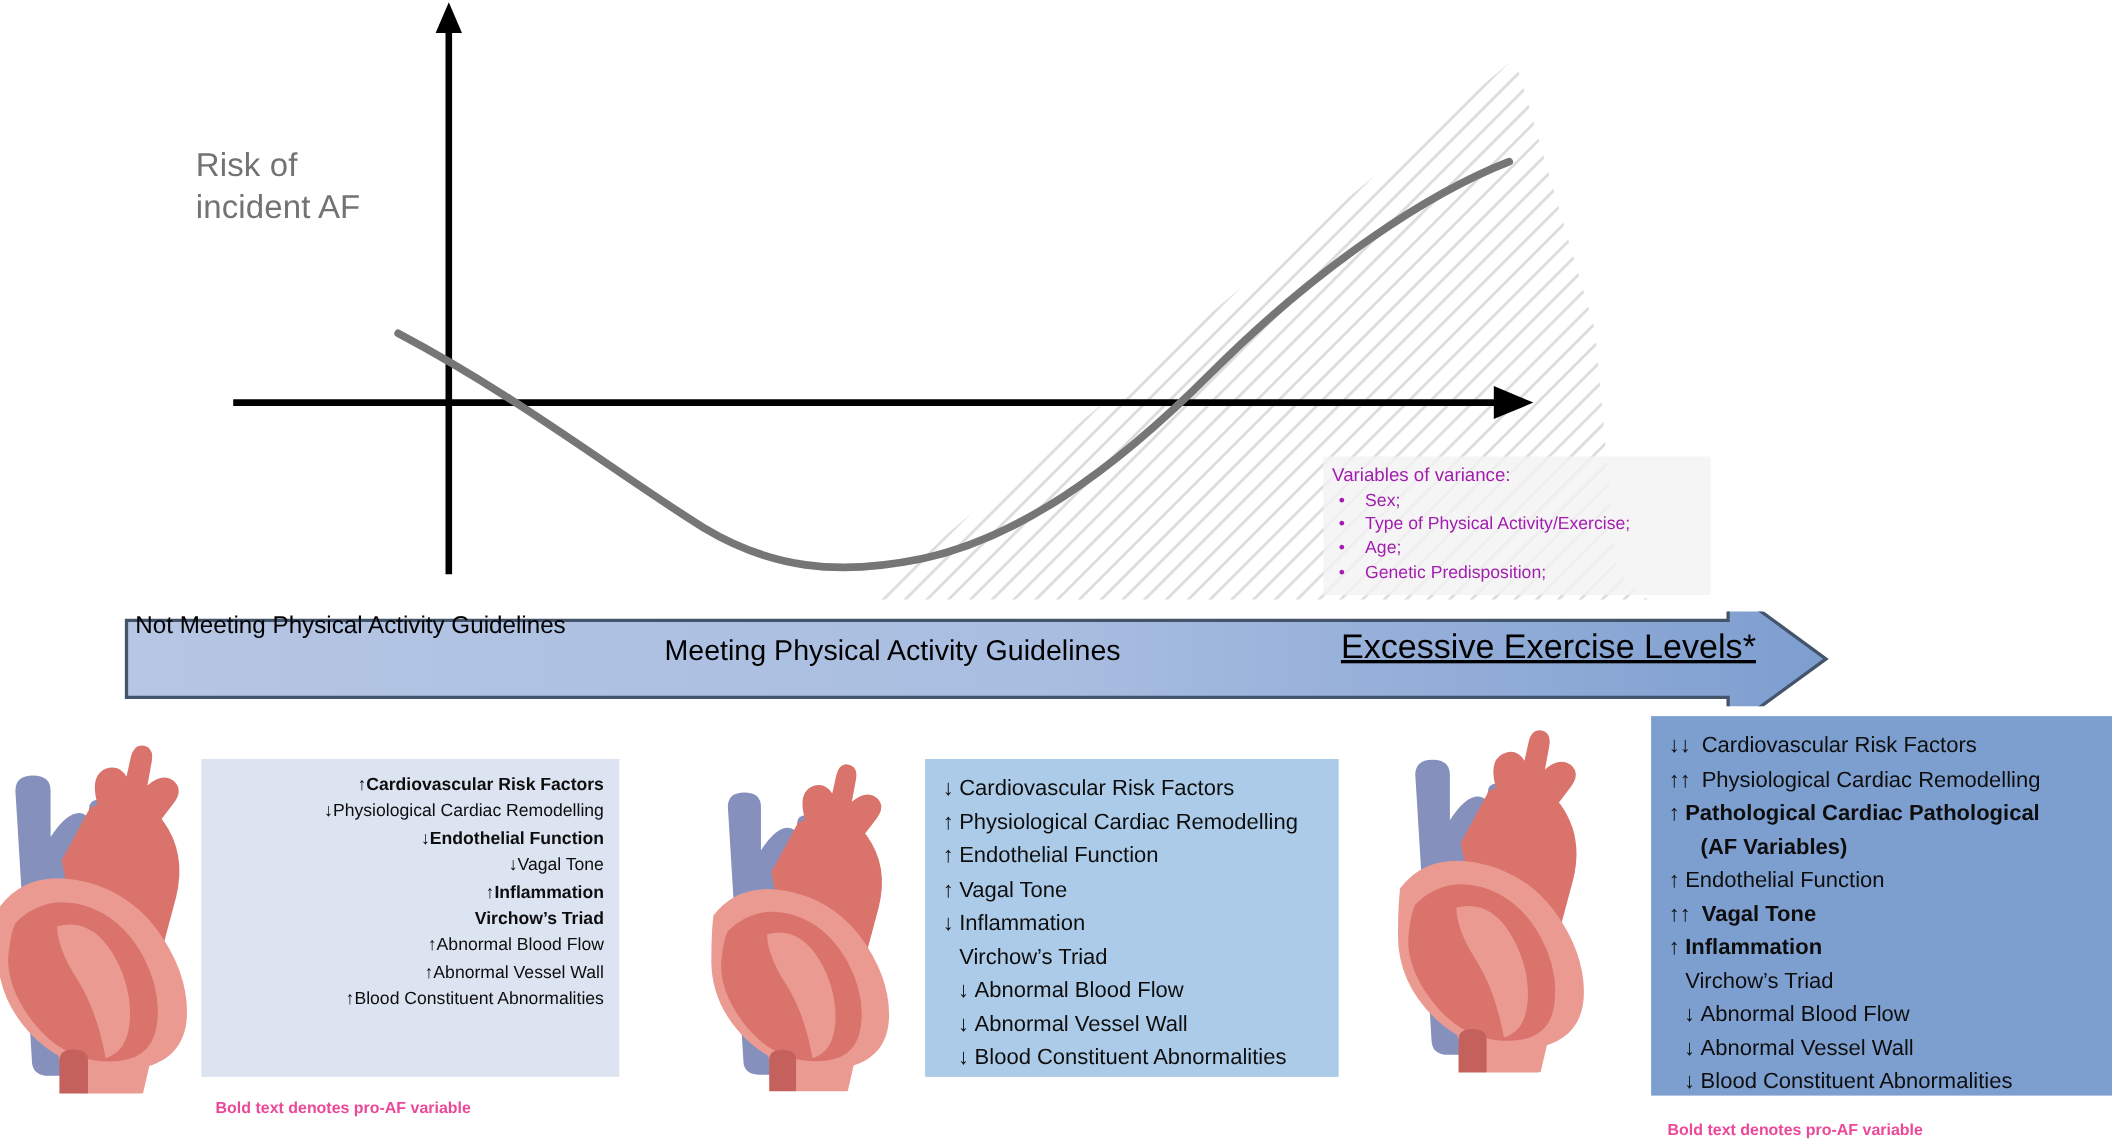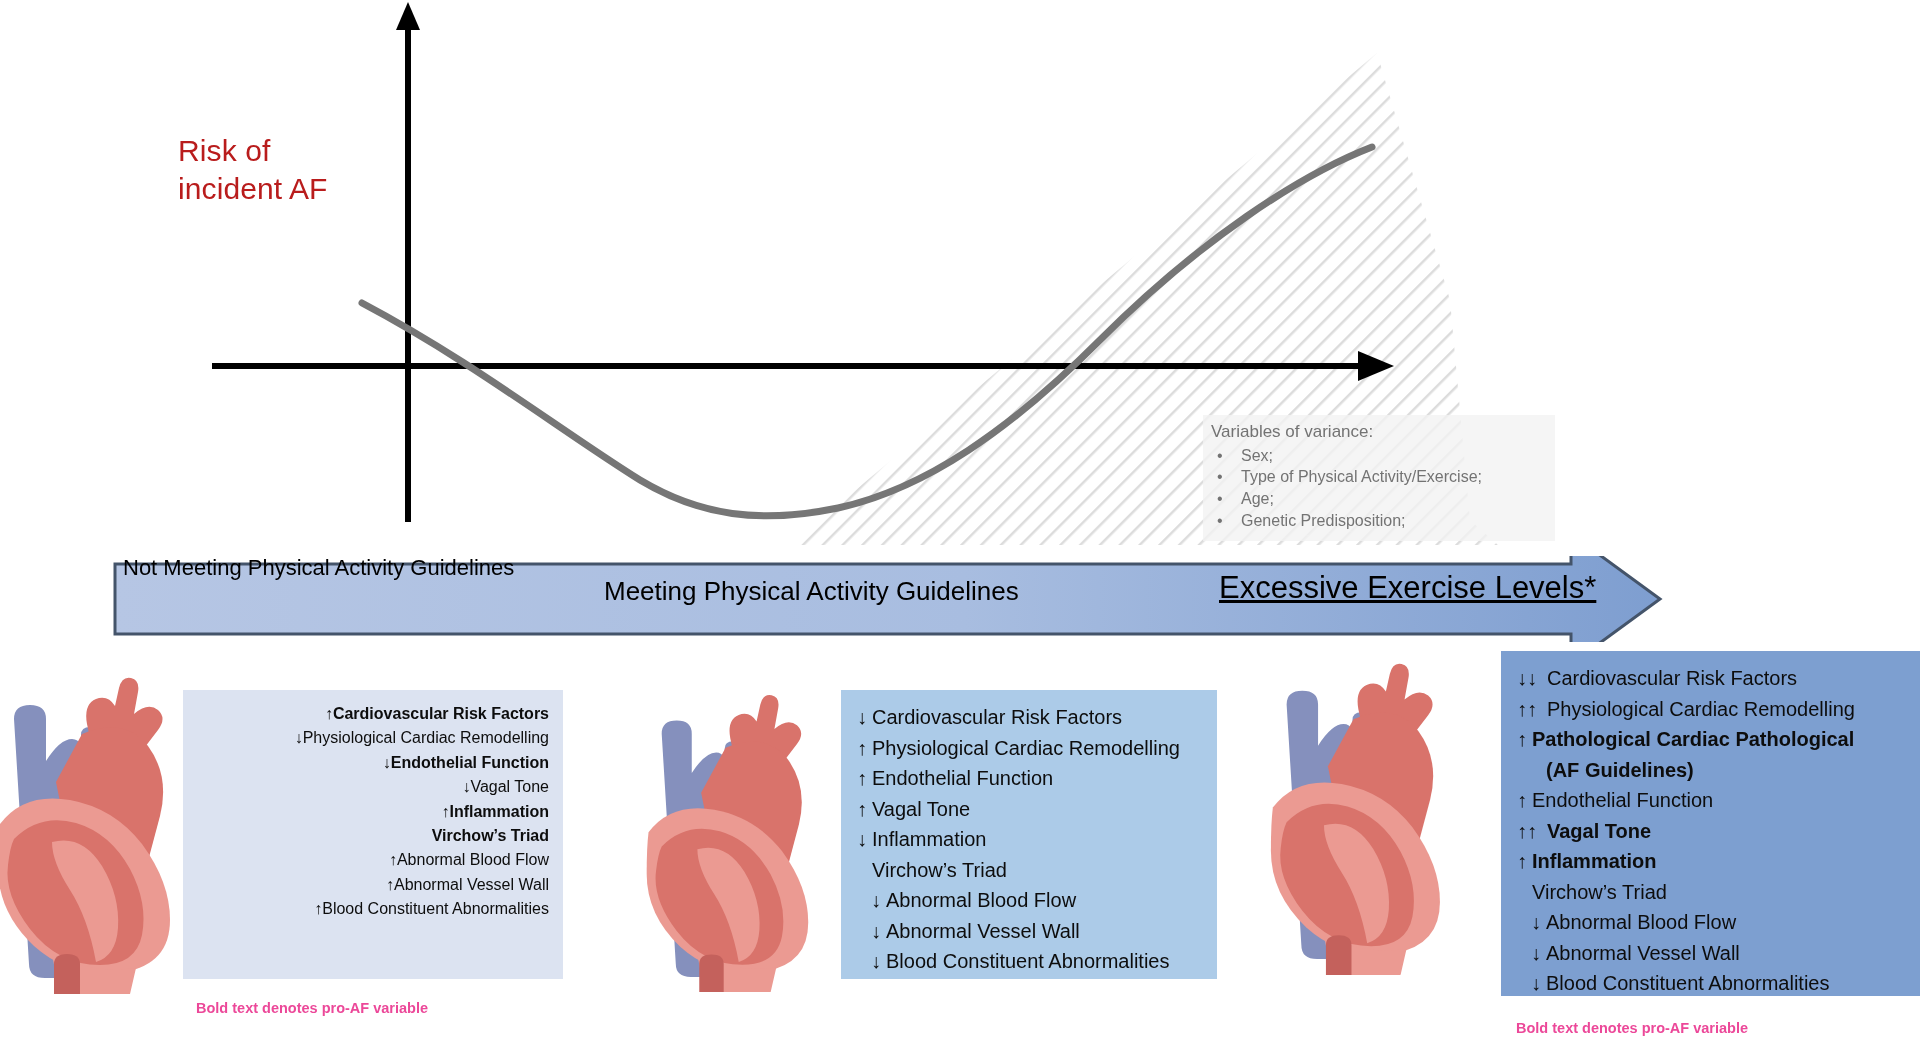--- a/index.html
+++ b/index.html
@@ -14,33 +14,33 @@
 
   
   #plot-svg{position:absolute;left:0;top:0;width:1920px;height:660px;}
 
   .axis-title{
     position:absolute;
     left:178px;top:132px;
     width:240px;
     font-size:30px;
     line-height:1.28;
-    color:#b91c1c;
+    color:#737373;
     letter-spacing:.1px;
   }
 
   
   .variance-note{
     position:absolute;
     left:1203px;top:415px;
     width:352px;
     background:rgba(243,243,243,0.80);
     padding:6px 8px 9px 8px;
     box-sizing:border-box;
-    color:#737373;
+    color:#a21caf;
   }
   .variance-note .vn-title{font-size:17px;line-height:1.33;}
   .variance-note ul{margin:1px 0 0 0;padding:0;list-style:none;}
   .variance-note li{
     font-size:16px;line-height:1.36;
     padding-left:30px;position:relative;
   }
   .variance-note li:before{
     content:"\2022";position:absolute;left:6px;top:0;font-size:16px;
   }
@@ -205,21 +205,21 @@
       <div class="row"><span class="ar">↓</span><span>Inflammation</span></div>
       <div class="row"><span class="ar"></span><span>Virchow’s Triad</span></div>
       <div class="row ind"><span class="ar">↓</span><span>Abnormal Blood Flow</span></div>
       <div class="row ind"><span class="ar">↓</span><span>Abnormal Vessel Wall</span></div>
       <div class="row ind"><span class="ar">↓</span><span>Blood Constituent Abnormalities</span></div>
     </div>
   <div class="info-box" id="box-2" style="background: rgb(125, 159, 208);">
       <div class="row"><span class="ar2">↓↓</span><span>Cardiovascular Risk Factors</span></div>
       <div class="row"><span class="ar2">↑↑</span><span>Physiological Cardiac Remodelling</span></div>
       <div class="row b"><span class="ar">↑</span><span>Pathological Cardiac Pathological</span></div>
-      <div class="row b ind"><span class="ar"></span><span>(AF Guidelines)</span></div>
+      <div class="row b ind"><span class="ar"></span><span>(AF Variables)</span></div>
       <div class="row"><span class="ar">↑</span><span>Endothelial Function</span></div>
       <div class="row b"><span class="ar2">↑↑</span><span>Vagal Tone</span></div>
       <div class="row b"><span class="ar">↑</span><span>Inflammation</span></div>
       <div class="row"><span class="ar"></span><span>Virchow’s Triad</span></div>
       <div class="row ind"><span class="ar">↓</span><span>Abnormal Blood Flow</span></div>
       <div class="row ind"><span class="ar">↓</span><span>Abnormal Vessel Wall</span></div>
       <div class="row ind"><span class="ar">↓</span><span>Blood Constituent Abnormalities</span></div>
     </div>
 
   <div class="box-note" id="box-note-0">Bold text denotes pro-AF variable</div>

